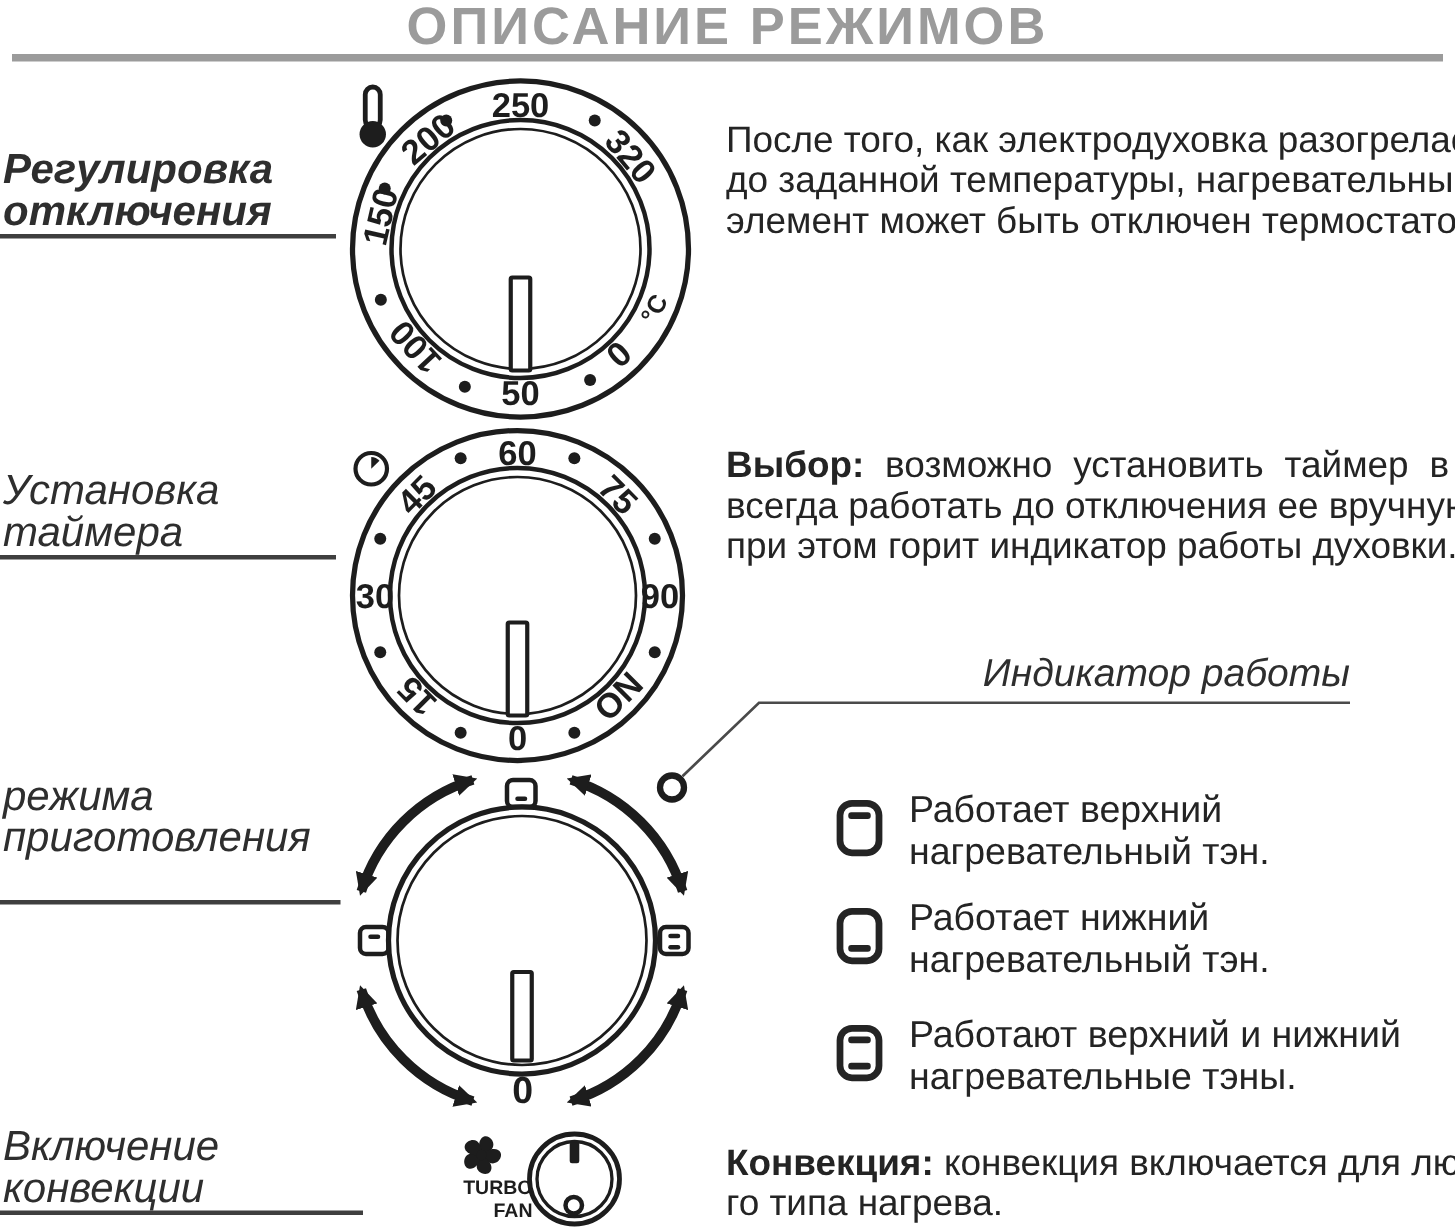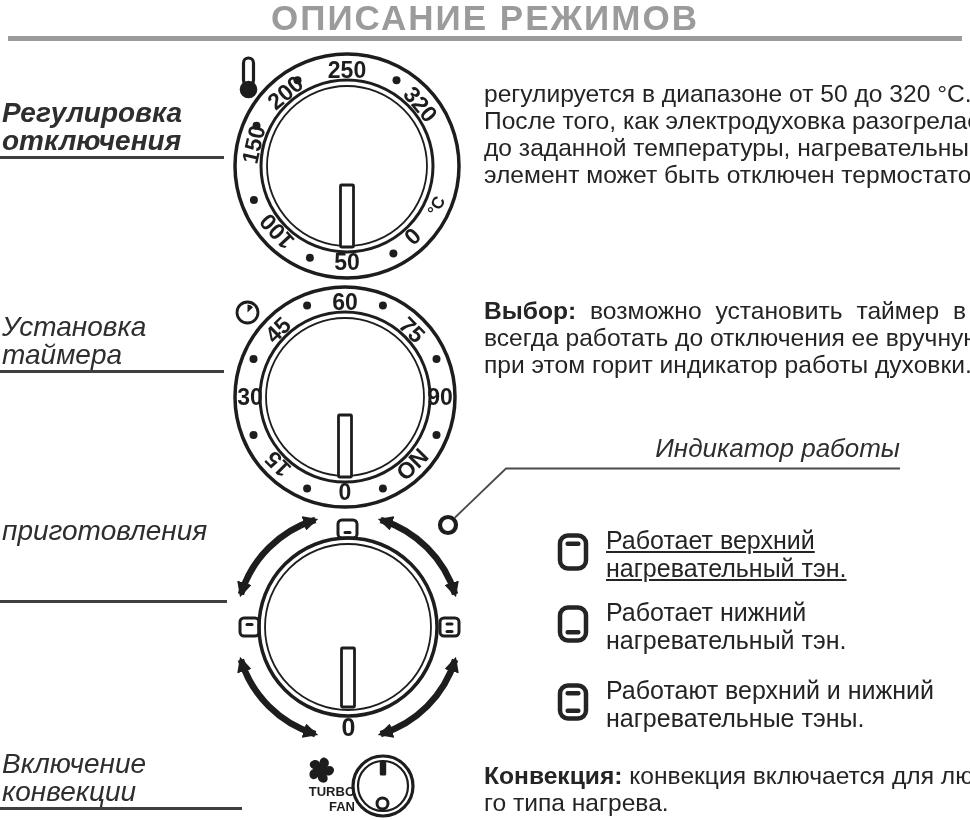--- a/index.html
+++ b/index.html
@@ -89,21 +89,20 @@
       <text class="dunit" transform="translate(214.5 158) rotate(-62)" dominant-baseline="central">°С</text>
       <text class="dlbl" transform="translate(190.5 188.2) rotate(-43)" dominant-baseline="central">0</text>
       <text class="dlbl" transform="translate(125 214)" dominant-baseline="central">50</text>
       <text class="dlbl" transform="translate(54.8 183.5) rotate(-133)" dominant-baseline="central">100</text>
       <text class="dlbl" transform="translate(31.5 96.4) rotate(-77)" dominant-baseline="central">150</text>
       <text class="dlbl" transform="translate(63.3 44.5) rotate(-40)" dominant-baseline="central">200</text>
     </g>
   </svg>
 
   <div class="desc" style="top:80px;">
-    <div class="dline">регулируется в диапазоне от 50 до 320 °С.</div>
     <div class="dline">После того, как электродуховка разогрелась</div>
     <div class="dline">до заданной температуры, нагревательный</div>
     <div class="dline">элемент может быть отключен термостатом.</div>
   </div>
 
   <div class="side-label" style="top:313px;">
     <span>Установка</span>
     <span>таймера</span>
   </div>
   <div class="side-rule" style="top:370px; width:224px;"></div>
@@ -146,20 +145,21 @@
     <div class="dline natural">при этом горит индикатор работы духовки.</div>
   </div>
 
   <div class="ind-label">Индикатор работы</div>
   <svg class="abs" style="left:430px; top:430px;" width="480" height="110" viewBox="0 0 480 110">
     <path d="M470,38.5 L76,38.5 L25,87.5" fill="none" stroke="#4a4a4a" stroke-width="1.8"></path>
     <circle cx="18" cy="95" r="8" fill="#fff" stroke="#1d1d1d" stroke-width="4.2"></circle>
   </svg>
 
   <div class="side-label" style="top:517px; line-height:27px;">
+    <span>режима</span>
     <span>приготовления</span>
   </div>
   <div class="side-rule" style="top:600px; width:227px;"></div>
 
   <svg class="abs" style="left:222px; top:503px;" width="250" height="246" viewBox="0 0 250 246">
     <defs>
       <marker id="ah" viewBox="0 0 10 10" refX="8" refY="5" markerWidth="15" markerHeight="15" orient="auto-start-reverse" markerUnits="userSpaceOnUse">
         <path d="M0,0 L10,5 L0,10 Z" fill="#1d1d1d"></path>
       </marker>
     </defs>
@@ -183,21 +183,21 @@
       <rect x="23.5" y="120" width="8" height="3" rx="1.5" fill="#1d1d1d"></rect>
     </g>
     <g>
       <rect x="218" y="115" width="19" height="18" rx="4" fill="none" stroke="#1d1d1d" stroke-width="3"></rect>
       <rect x="223.5" y="119.5" width="8" height="3" rx="1.5" fill="#1d1d1d"></rect>
       <rect x="223.5" y="127" width="8" height="3" rx="1.5" fill="#1d1d1d"></rect>
     </g>
     <text class="dzero" x="126.5" y="224" text-anchor="middle" dominant-baseline="central">0</text>
   </svg>
 
-  <div class="legend-row" style="top:526px;text-decoration:underline;">
+  <div class="legend-row" style="top:526px;">
     <svg width="34" height="40" viewBox="0 0 34 40">
       <rect x="4" y="3.5" width="26" height="33" rx="8" fill="none" stroke="#242424" stroke-width="4.5"></rect>
       <rect x="9.5" y="9.5" width="15" height="4.5" rx="2" fill="#242424"></rect>
     </svg>
     <div class="legend-text">
       <span>Работает верхний</span>
       <span>нагревательный тэн.</span>
     </div>
   </div>
   <div class="legend-row" style="top:598px;">

